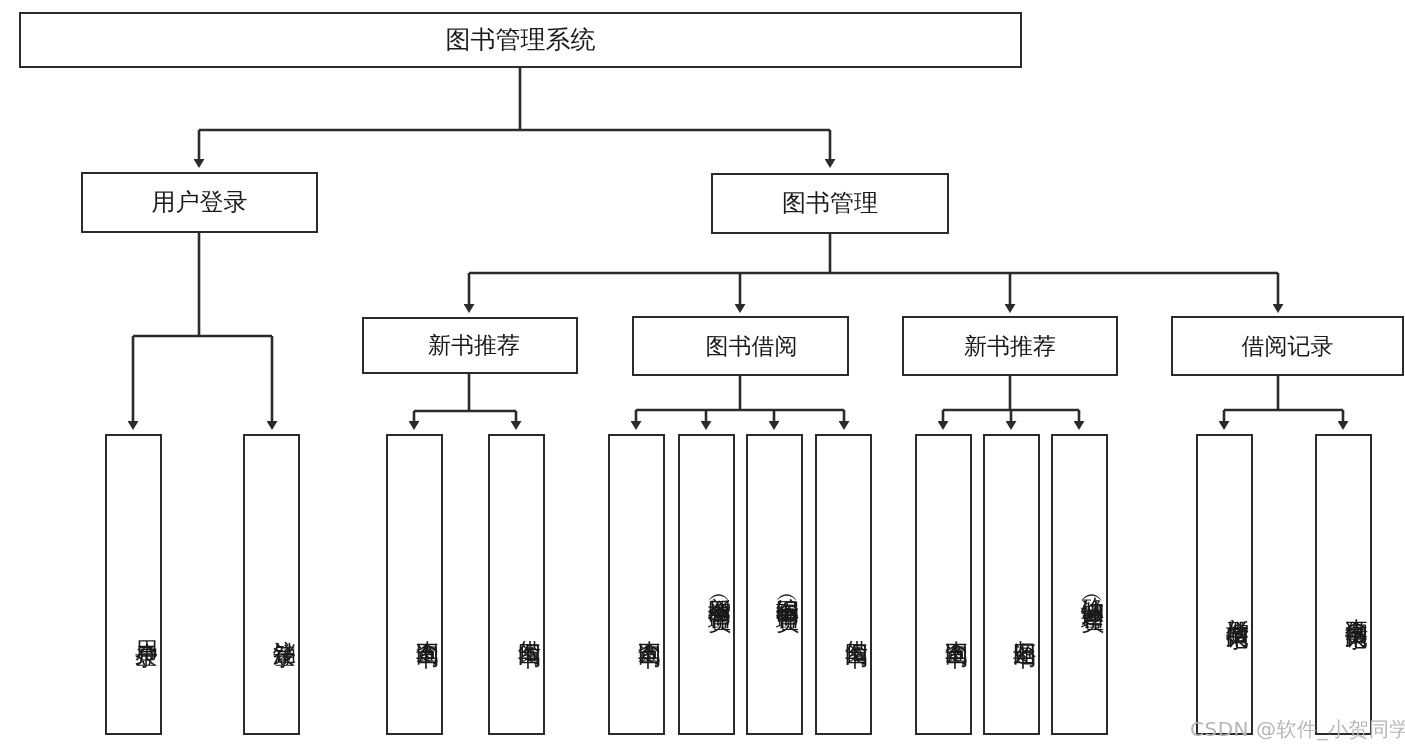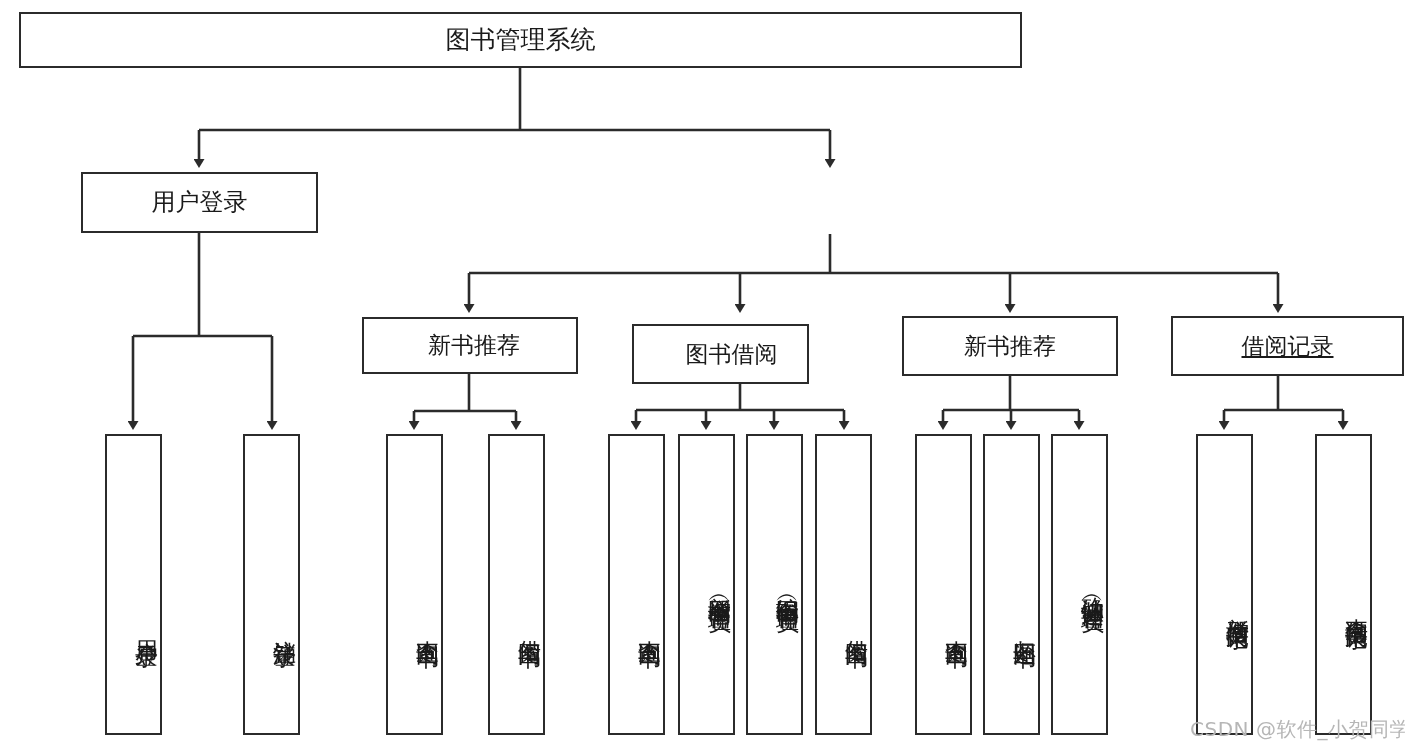--- a/index.html
+++ b/index.html
@@ -118,25 +118,26 @@
       <path d="M1278,376 L1278,410"></path>
       <path d="M1224,410 L1343,410"></path>
       <path d="M1224,410 L1224,422" marker-end="url(#arrow)"></path>
       <path d="M1343,410 L1343,422" marker-end="url(#arrow)"></path>
     </g>
   </svg>
 
   <div class="node root" style="left:19px; top:12px; width:1003px; height:56px;">图书管理系统</div>
 
   <div class="node lvl1" style="left:81px; top:172px; width:237px; height:61px;">用户登录</div>
+  <div class="node lvl1" style="left:711px; top:173px; width:238px; height:61px;">图书管理</div>
 
   <div class="node lvl2" style="left:362px; top:317px; width:216px; height:57px;padding-left:8px;">新书推荐</div>
-  <div class="node lvl2" style="left:632px; top:324px; width:177px; height:60px;padding-left:22px;">图书借阅</div>
+  <div class="node lvl2" style="left:632px; top:316px; width:217px; height:60px;padding-left:22px;">图书借阅</div>
   <div class="node lvl2" style="left:902px; top:316px; width:216px; height:60px;">新书推荐</div>
-  <div class="node lvl2" style="left:1171px; top:316px; width:233px; height:60px;text-decoration:underline;">借阅记录</div>
+  <div class="node lvl2" style="left:1171px; top:316px; width:233px; height:60px;">借阅记录</div>
 
   <div class="node leaf" style="left:105px; top:434px; width:57px; height:301px; padding-top:82px;">用户登录</div>
   <div class="node leaf" style="left:243px; top:434px; width:57px; height:301px; padding-top:82px;">注销登录</div>
 
   <div class="node leaf" style="left:386px; top:434px; width:57px; height:301px; padding-top:82px;">查询图书</div>
   <div class="node leaf" style="left:488px; top:434px; width:57px; height:301px; padding-top:82px;">借阅图书</div>
 
   <div class="node leaf" style="left:608px; top:434px; width:57px; height:301px; padding-top:82px;">查询图书</div>
   <div class="node leaf tall" style="left:678px; top:434px; width:57px; height:301px;">新增图书（管理员）</div>
   <div class="node leaf tall" style="left:746px; top:434px; width:57px; height:301px;">编辑图书（管理员）</div>

